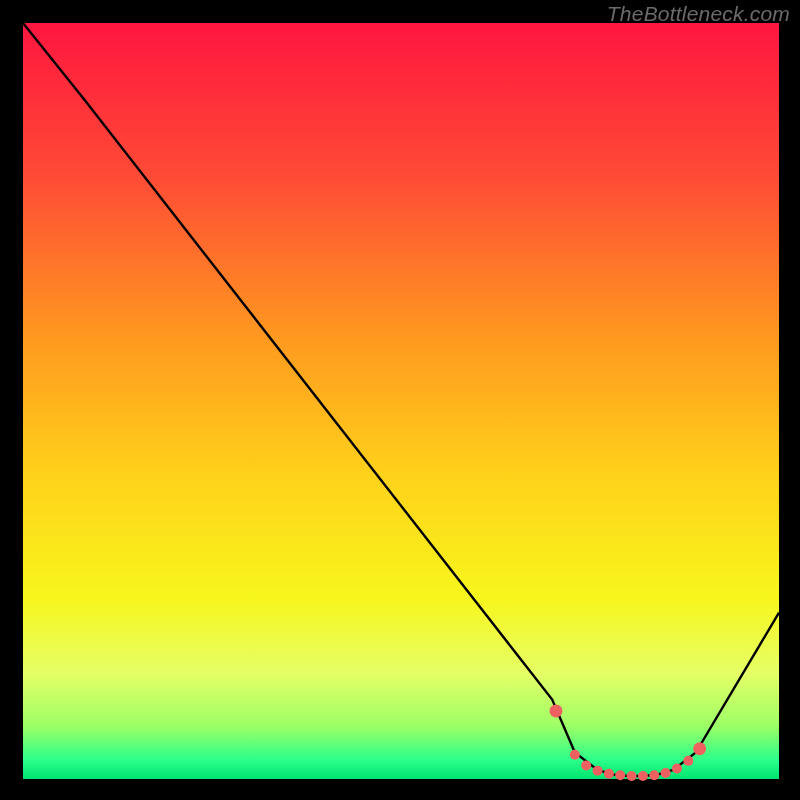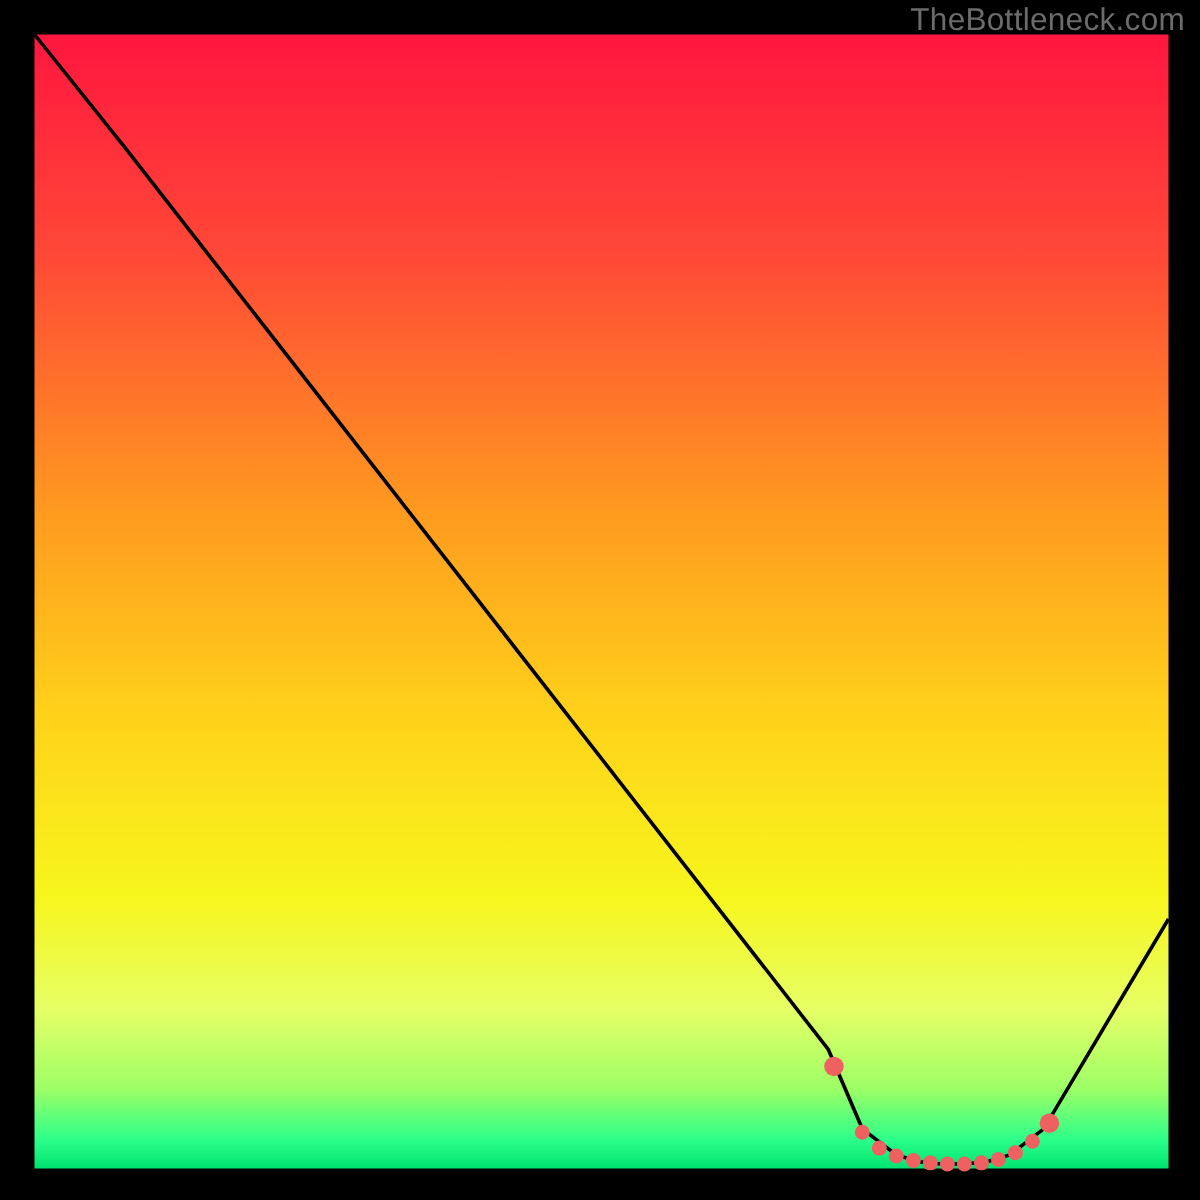--- a/index.html
+++ b/index.html
@@ -8,20 +8,21 @@
     width: 800px;
     height: 800px;
     background: #000;
     overflow: hidden;
   }
   .stage {
     position: relative;
     width: 800px;
     height: 800px;
     background: #000;
+    font-style: italic;
   }
   svg.plot {
     position: absolute;
     left: 0;
     top: 0;
   }
   .watermark {
     position: absolute;
     top: 2px;
     right: 10px;

